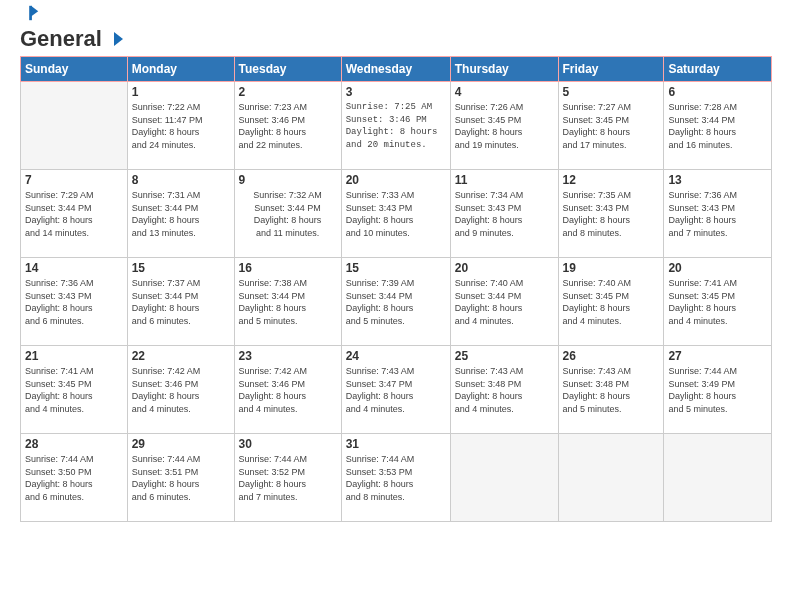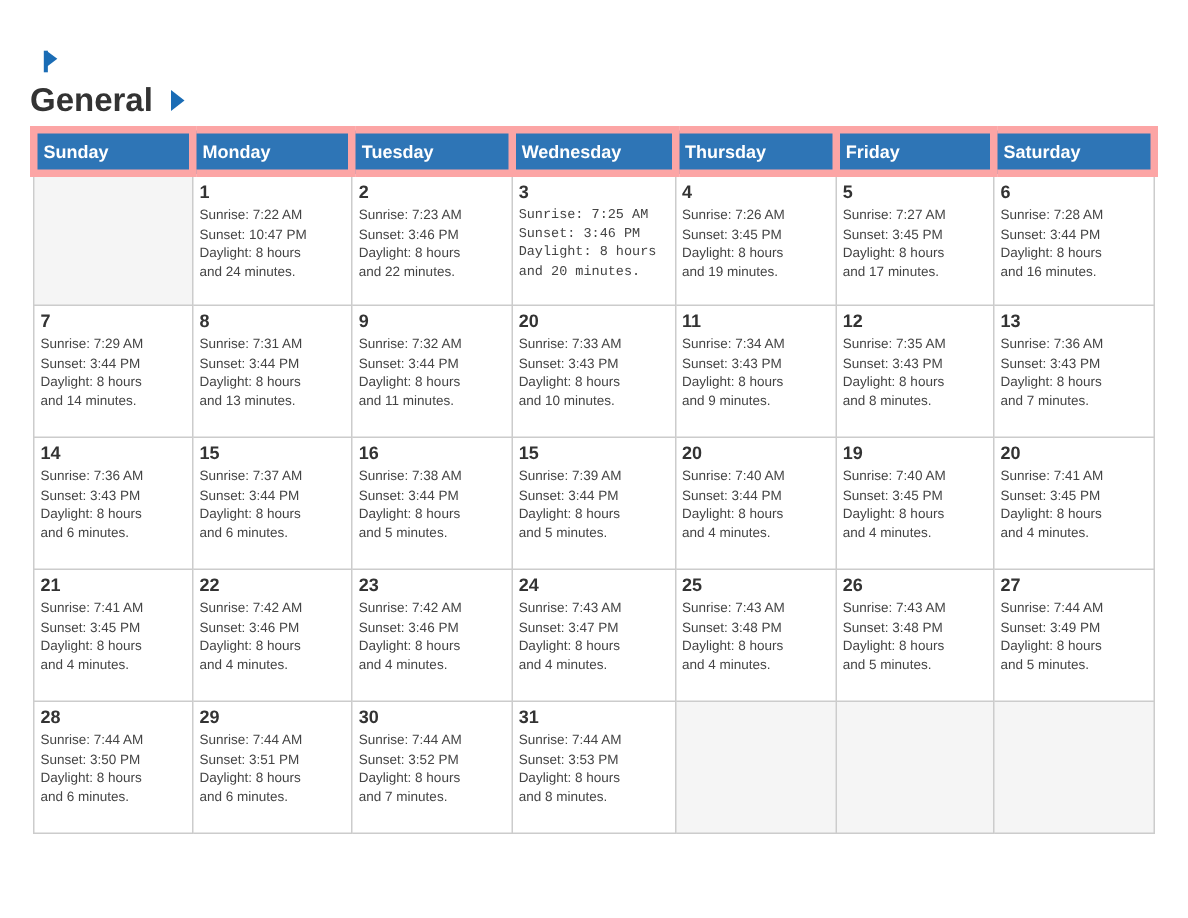--- a/index.html
+++ b/index.html
@@ -7,21 +7,21 @@
       font-family: Arial, sans-serif;
       background: #fff;
       width: 792px;
       height: 612px;
       overflow: hidden;
     }
     .page {
       width: 792px;
       height: 508px;
       background: #fff;
-      padding: 28px 20px;
+      padding: 0 20px;
     }
     .header {
       display: flex;
       justify-content: space-between;
       align-items: flex-start;
       margin-bottom: 10px;
     }
     .logo {
       display: flex;
       flex-direction: column;
@@ -57,21 +57,21 @@
       width: 100%;
       border-collapse: collapse;
     }
     .calendar th {
       background: #2e75b6;
       color: #fff;
       font-size: 12px;
       font-weight: bold;
       padding: 5px 4px;
       text-align: left;
-      border: 5px solid #fca5a5;
+      border: 1px solid #fca5a5;
     }
     .calendar td {
       border: 1px solid #ccc;
       vertical-align: top;
       padding: 3px 4px;
       width: 113px;
       height: 88px;
       font-size: 9.5px;
       color: #333;
       background: #fff;
@@ -130,21 +130,21 @@
           <th>Friday</th>
           <th>Saturday</th>
         </tr>
     </thead>
     <tbody id="calendar-body">
     <tr>
           <td class="empty"></td>
           <td>
             <span class="day-num">1</span>
             <div class="day-info" style="white-space: pre-line;">Sunrise: 7:22 AM
-Sunset: 10:47 PM
+Sunset: 11:47 PM
 Daylight: 8 hours
 and 24 minutes.</div>
           </td>
           <td>
             <span class="day-num">2</span>
             <div class="day-info" style="white-space: pre-line;">Sunrise: 7:23 AM
 Sunset: 3:46 PM
 Daylight: 8 hours
 and 22 minutes.</div>
           </td>
@@ -187,21 +187,21 @@
           </td>
           <td>
             <span class="day-num">8</span>
             <div class="day-info" style="white-space: pre-line;">Sunrise: 7:31 AM
 Sunset: 3:44 PM
 Daylight: 8 hours
 and 13 minutes.</div>
           </td>
           <td>
             <span class="day-num">9</span>
-            <div class="day-info" style="white-space: pre-line;">Sunrise: 7:32 AM
+            <div class="day-info" style="white-space: pre-line; text-align: center;">Sunrise: 7:32 AM
 Sunset: 3:44 PM
 Daylight: 8 hours
 and 11 minutes.</div>
           </td>
           <td>
             <span class="day-num">20</span>
             <div class="day-info" style="white-space: pre-line;">Sunrise: 7:33 AM
 Sunset: 3:43 PM
 Daylight: 8 hours
 and 10 minutes.</div>

